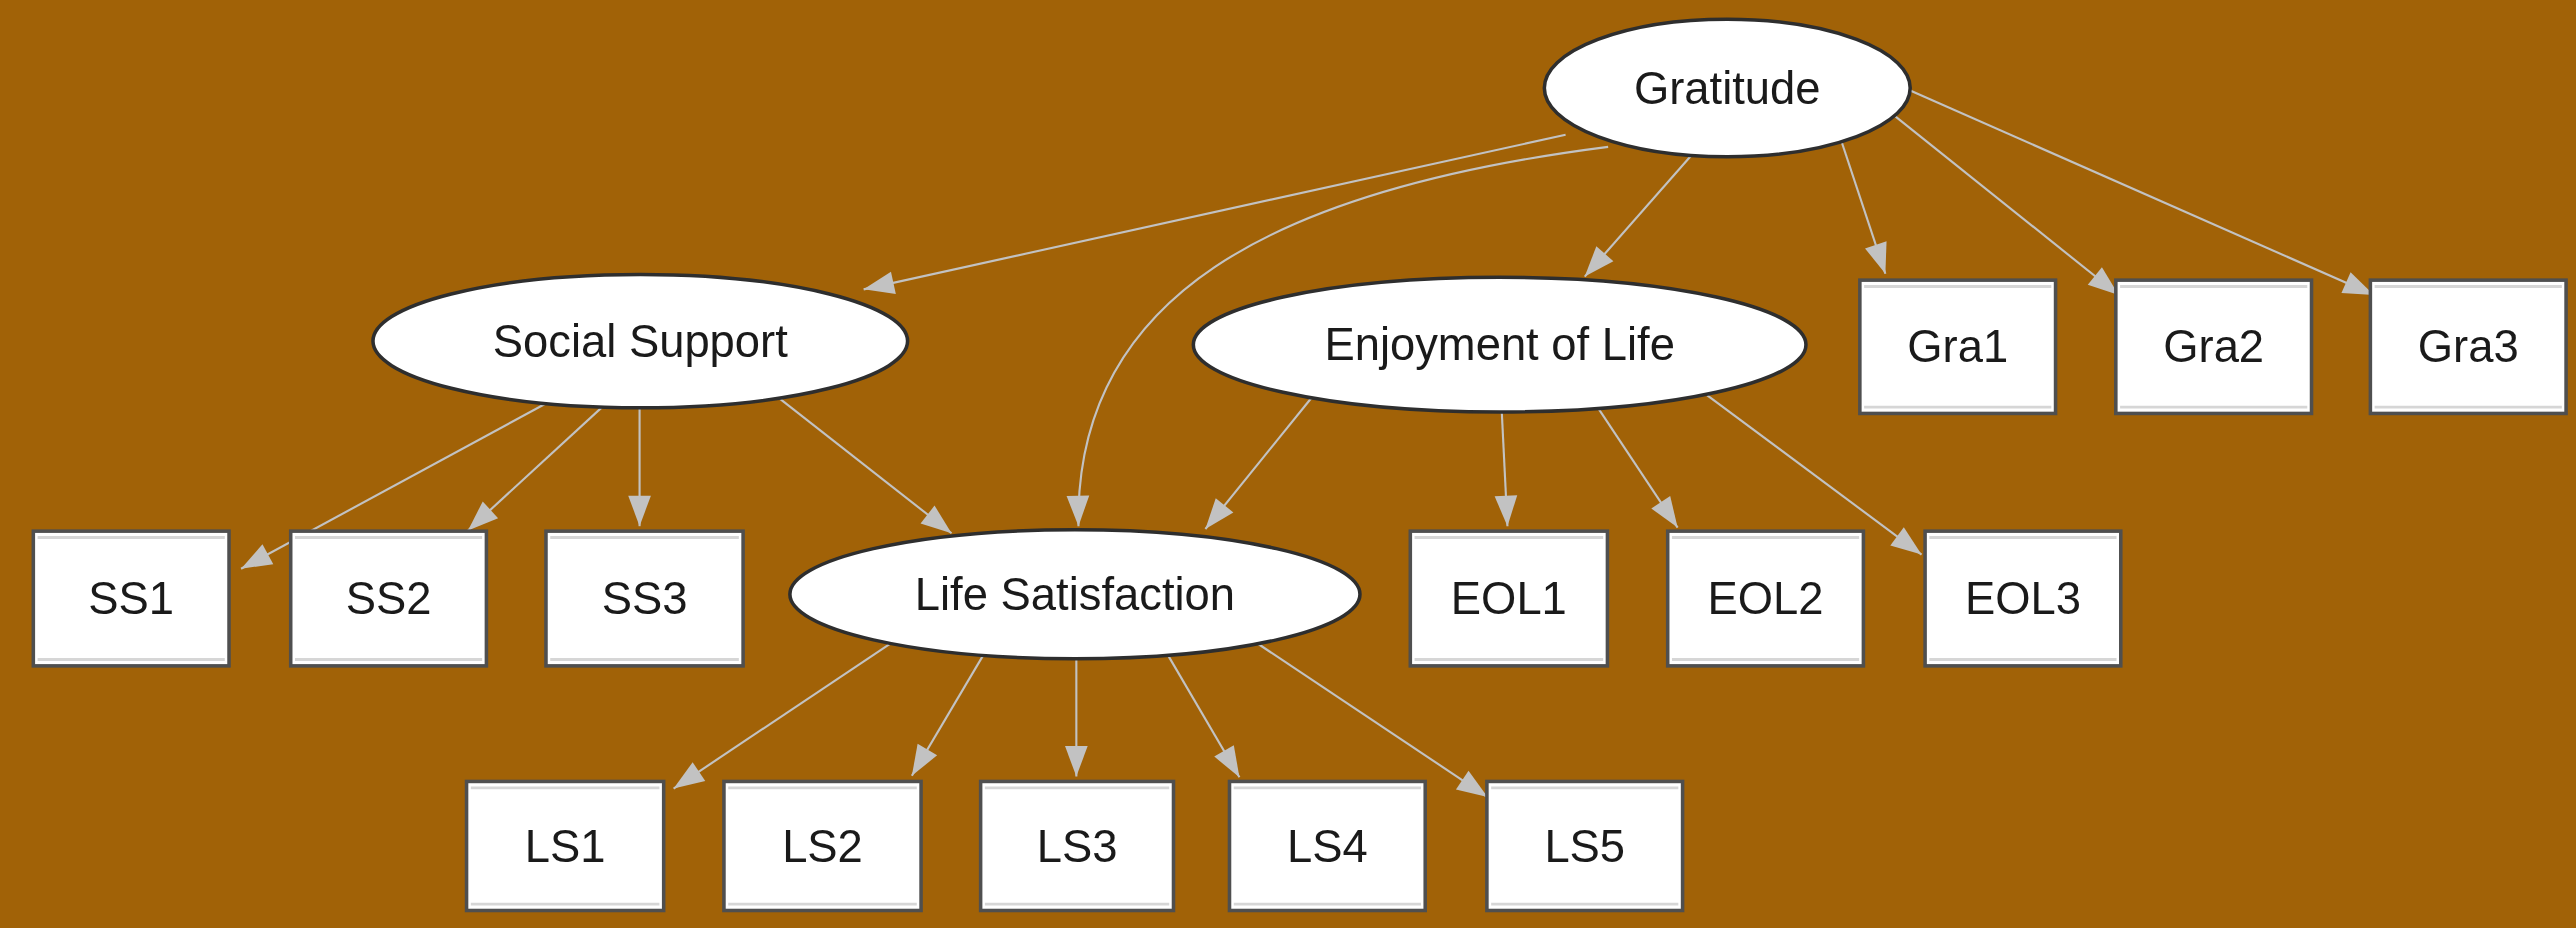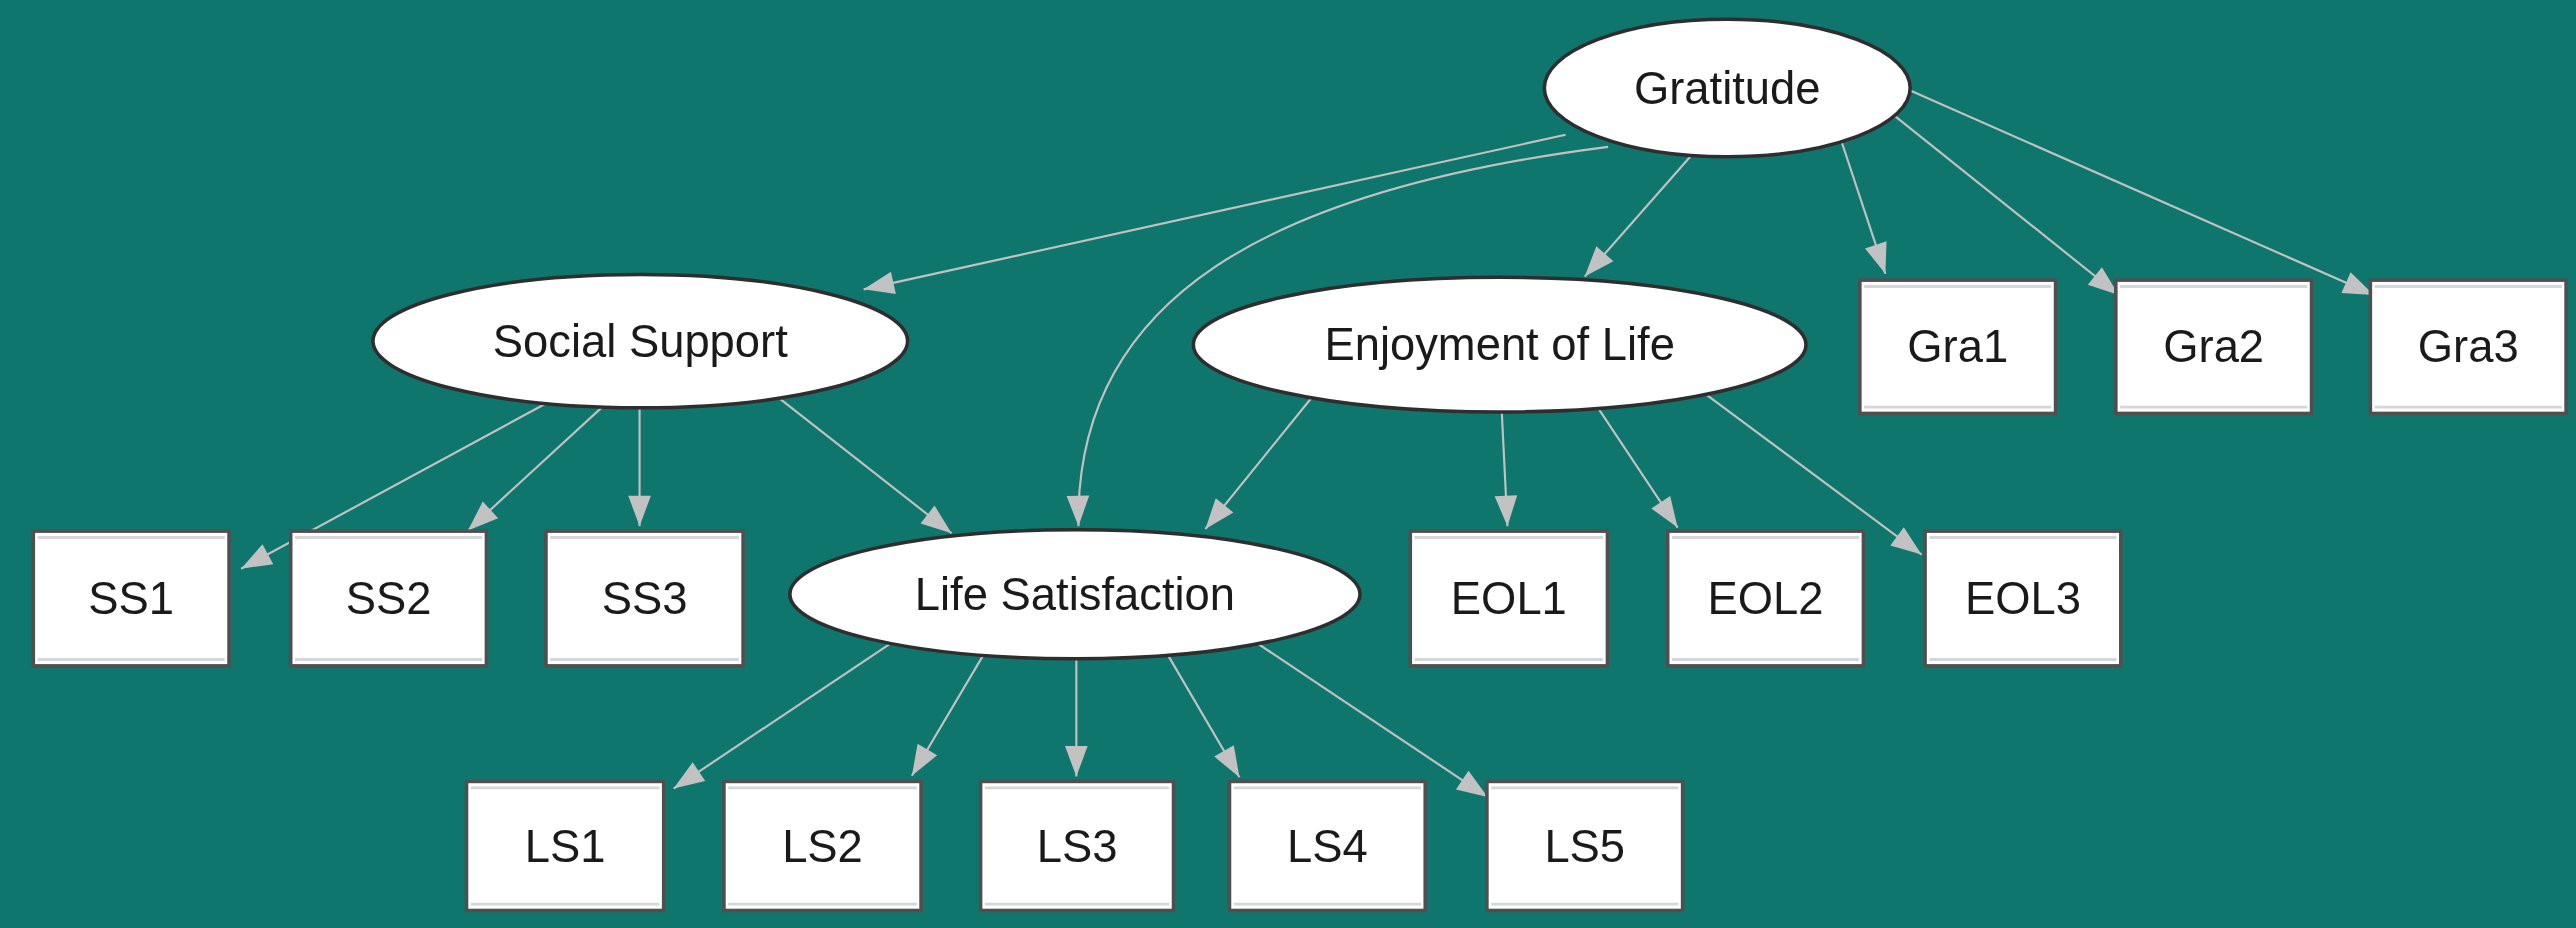--- a/index.html
+++ b/index.html
@@ -3,21 +3,21 @@
 <meta charset="utf-8">
 <style>
   html, body {
     margin: 0;
     padding: 0;
     background: #ffffff;
   }
   .diagram-wrap {
     width: 2576px;
     height: 929px;
-    background: #0f766e;
+    background: #a16207;
     overflow: hidden;
   }
   svg text {
     font-family: "Liberation Sans", "DejaVu Sans", sans-serif;
     font-size: 64px;
     fill: #1a1a1a;
   }
   .node-ellipse {
     fill: #ffffff;
   }

